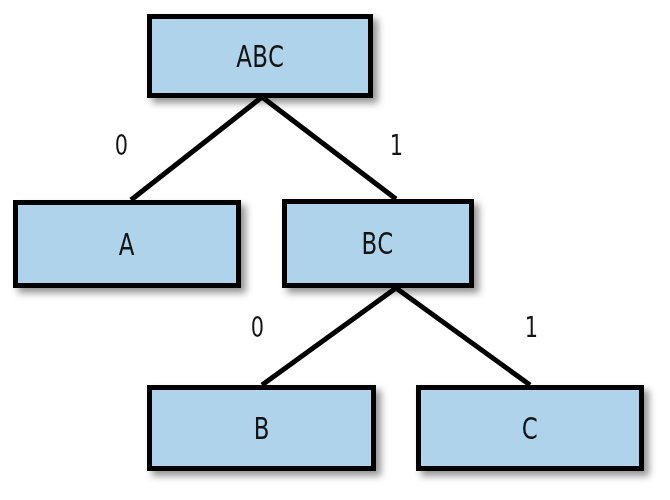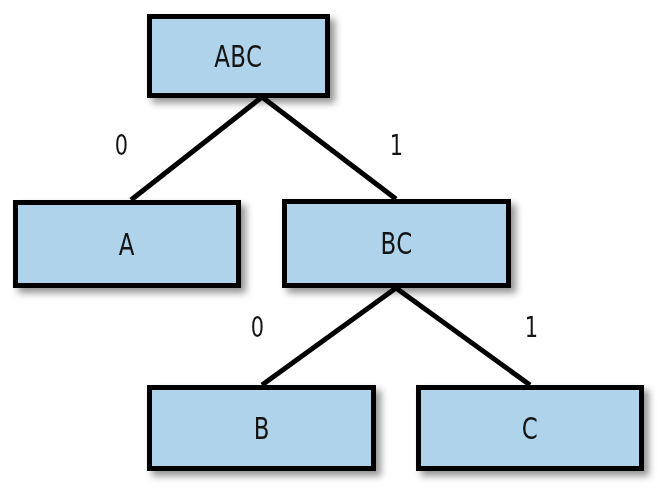--- a/index.html
+++ b/index.html
@@ -63,29 +63,29 @@
 
 <div id="canvas">
 
   <svg id="edge-layer" viewBox="0 0 670 500" xmlns="http://www.w3.org/2000/svg">
       <line x1="262" y1="97" x2="131" y2="200" stroke="#000000" stroke-width="5" stroke-linecap="butt"></line>
       <line x1="262" y1="97" x2="396" y2="199" stroke="#000000" stroke-width="5" stroke-linecap="butt"></line>
       <line x1="396" y1="288" x2="262" y2="385" stroke="#000000" stroke-width="5" stroke-linecap="butt"></line>
       <line x1="396" y1="288" x2="530" y2="385" stroke="#000000" stroke-width="5" stroke-linecap="butt"></line>
     </svg>
 
-  <div class="tree-node" style="left: 147px; top: 14px; width: 183px; height: 84px; background: rgb(174, 211, 234); border-color: rgb(0, 0, 0);">
+  <div class="tree-node" style="left: 147px; top: 14px; width: 226px; height: 84px; background: rgb(174, 211, 234); border-color: rgb(0, 0, 0);">
     <span class="node-label">ABC</span>
   </div>
 
   <div class="tree-node" style="left: 13px; top: 200px; width: 228px; height: 88px; background: rgb(174, 211, 234); border-color: rgb(0, 0, 0);">
     <span class="node-label">A</span>
   </div>
 
-  <div class="tree-node" style="left: 282px; top: 199px; width: 229px; height: 89px; background: rgb(174, 211, 234); border-color: rgb(0, 0, 0);">
+  <div class="tree-node" style="left: 282px; top: 199px; width: 192px; height: 89px; background: rgb(174, 211, 234); border-color: rgb(0, 0, 0);">
     <span class="node-label">BC</span>
   </div>
 
   <div class="tree-node" style="left: 147px; top: 385px; width: 229px; height: 86px; background: rgb(174, 211, 234); border-color: rgb(0, 0, 0);">
     <span class="node-label">B</span>
   </div>
 
   <div class="tree-node" style="left: 416px; top: 385px; width: 228px; height: 86px; background: rgb(174, 211, 234); border-color: rgb(0, 0, 0);">
     <span class="node-label">C</span>
   </div>

